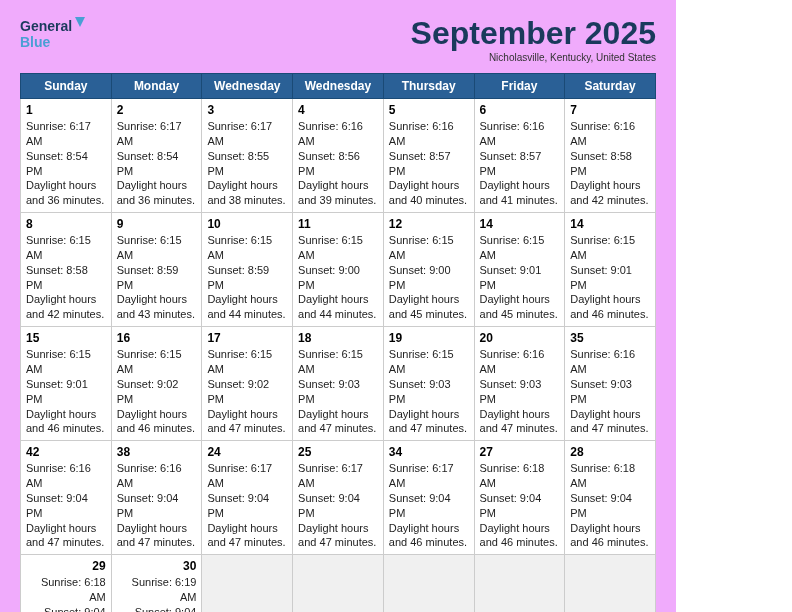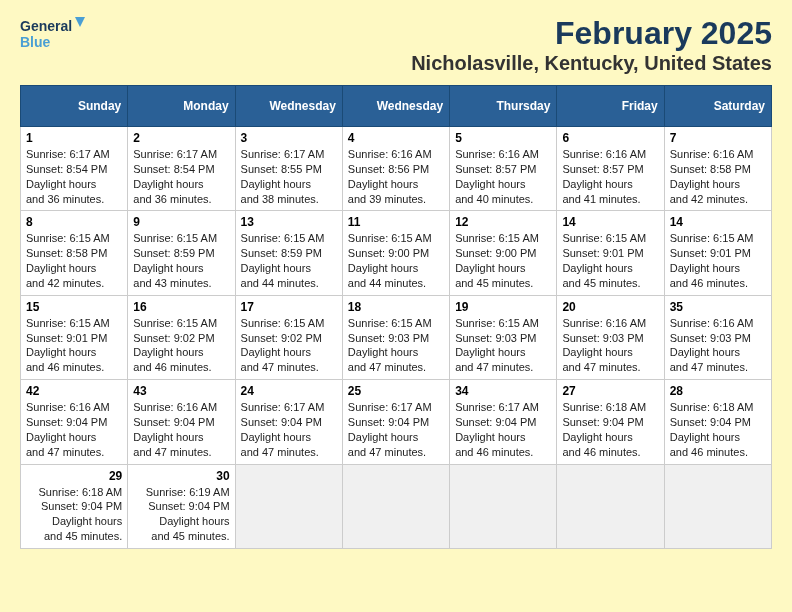--- a/index.html
+++ b/index.html
@@ -4,23 +4,23 @@
   <style>
     * { margin: 0; padding: 0; box-sizing: border-box; }
     body {
       width: 792px;
       height: 612px;
       background: #fff;
       font-family: Arial, sans-serif;
       overflow: hidden;
     }
     .page {
-      width: 792px;
+      width: 676px;
       height: 612px;
-      background: #fef9c3;
+      background: #f0abfc;
       padding: 15px 20px;
     }
     .header {
       display: flex;
       justify-content: space-between;
       align-items: flex-start;
       margin-bottom: 10px;
     }
     .logo {
       display: flex;
@@ -29,36 +29,35 @@
     }
     .title-block {
       text-align: right;
     }
     .month-title {
       font-size: 32px;
       font-weight: bold;
       color: #1a3a5c;
     }
     .location {
-      font-size: 20px;
+      font-size: 10px;
       color: #333;
-      font-weight: bold;
     }
     .calendar {
       width: 100%;
       border-collapse: collapse;
       border: 1px solid #ccc;
     }
     .calendar th {
       background: #2a6096;
       color: #fff;
       font-size: 12px;
       font-weight: bold;
-      padding: 13px 6px;
-      text-align: right;
+      padding: 5px 6px;
+      text-align: center;
       border: 1px solid #1a4a76;
       margin-left: 16px;
     }
     .calendar td {
       vertical-align: top;
       padding: 4px 5px;
       border: 1px solid #ccc;
       font-size: 9.5px;
       color: #222;
       width: 14.28%;
@@ -91,21 +90,21 @@
 <div class="page">
   <div class="header">
     <div class="logo">
   <svg width="70" height="40" viewBox="0 0 70 40">
     <text x="0" y="16" font-size="14" font-weight="bold" font-family="Arial" fill="#1a3a5c">General</text>
     <polygon points="55,2 65,2 60,12" fill="#4a9fd4"></polygon>
     <text x="0" y="32" font-size="14" font-weight="bold" font-family="Arial" fill="#4a9fd4">Blue</text>
   </svg>
 </div>
     <div class="title-block">
-      <div class="month-title">February 2025</div>
+      <div class="month-title">September 2025</div>
       <div class="location">Nicholasville, Kentucky, United States</div>
     </div>
   </div>
 
   <table class="calendar">
     <thead>
       <tr>
         <th>Sunday</th>
         <th>Monday</th>
         <th>Wednesday</th>
@@ -149,21 +148,21 @@
         <tr>
           <td>
             <span class="day-num">8</span>
             <div class="day-info">Sunrise: 6:15 AM<br>Sunset: 8:58 PM<br>Daylight hours<br>and 42 minutes.</div>
           </td>
           <td>
             <span class="day-num">9</span>
             <div class="day-info">Sunrise: 6:15 AM<br>Sunset: 8:59 PM<br>Daylight hours<br>and 43 minutes.</div>
           </td>
           <td>
-            <span class="day-num">13</span>
+            <span class="day-num">10</span>
             <div class="day-info">Sunrise: 6:15 AM<br>Sunset: 8:59 PM<br>Daylight hours<br>and 44 minutes.</div>
           </td>
           <td>
             <span class="day-num">11</span>
             <div class="day-info">Sunrise: 6:15 AM<br>Sunset: 9:00 PM<br>Daylight hours<br>and 44 minutes.</div>
           </td>
           <td>
             <span class="day-num">12</span>
             <div class="day-info">Sunrise: 6:15 AM<br>Sunset: 9:00 PM<br>Daylight hours<br>and 45 minutes.</div>
           </td>
@@ -205,21 +204,21 @@
             <span class="day-num">35</span>
             <div class="day-info">Sunrise: 6:16 AM<br>Sunset: 9:03 PM<br>Daylight hours<br>and 47 minutes.</div>
           </td>
         </tr>
         <tr>
           <td>
             <span class="day-num">42</span>
             <div class="day-info">Sunrise: 6:16 AM<br>Sunset: 9:04 PM<br>Daylight hours<br>and 47 minutes.</div>
           </td>
           <td>
-            <span class="day-num">43</span>
+            <span class="day-num">38</span>
             <div class="day-info">Sunrise: 6:16 AM<br>Sunset: 9:04 PM<br>Daylight hours<br>and 47 minutes.</div>
           </td>
           <td>
             <span class="day-num">24</span>
             <div class="day-info">Sunrise: 6:17 AM<br>Sunset: 9:04 PM<br>Daylight hours<br>and 47 minutes.</div>
           </td>
           <td>
             <span class="day-num">25</span>
             <div class="day-info">Sunrise: 6:17 AM<br>Sunset: 9:04 PM<br>Daylight hours<br>and 47 minutes.</div>
           </td>

